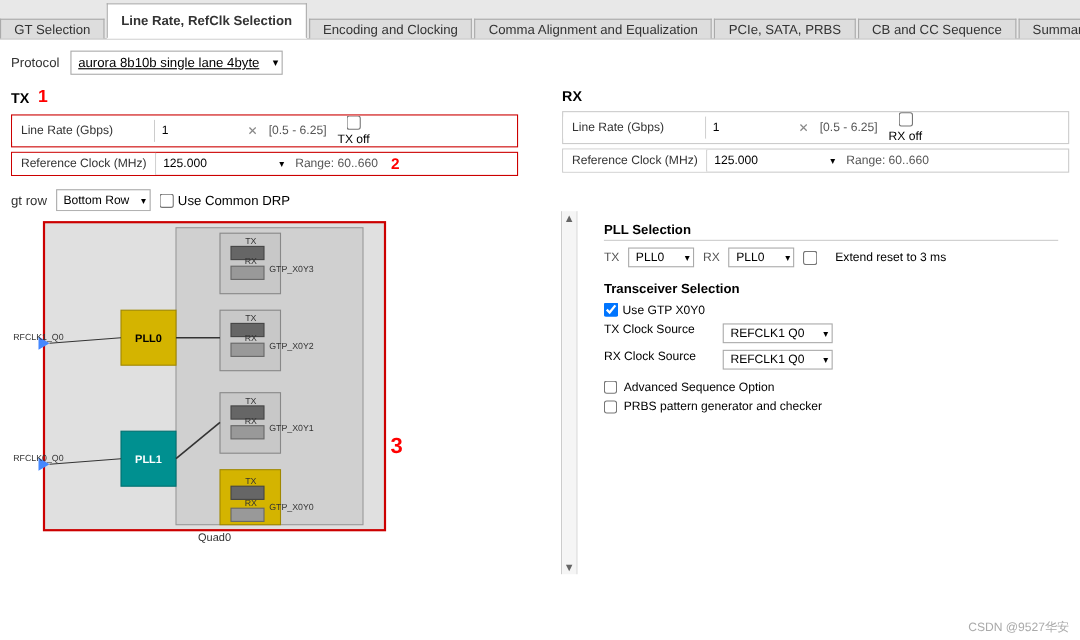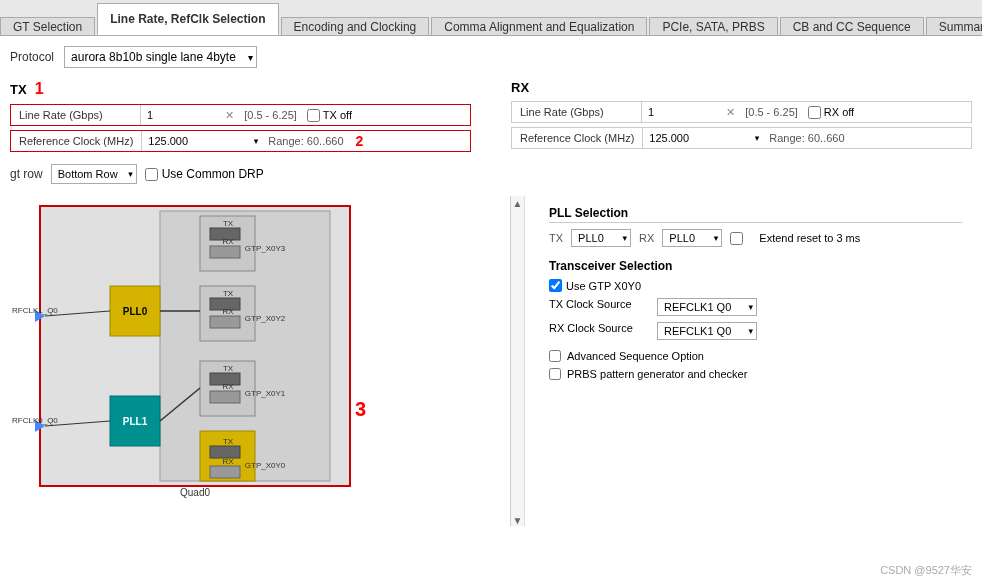--- a/index.html
+++ b/index.html
@@ -49,20 +49,21 @@
     .protocol-label { font-size: 12px; color: #333; }
     .protocol-select {
       border: 1px solid #aaa;
       background: #fff;
       padding: 3px 20px 3px 6px;
       font-size: 12px;
       appearance: none;
       position: relative;
       cursor: pointer;
       min-width: 180px;
+      text-decoration: underline;
     }
     .select-wrapper {
       position: relative;
       display: inline-block;
     }
     .select-wrapper::after {
       content: '▾';
       position: absolute;
       right: 4px;
       top: 50%;
@@ -132,20 +133,21 @@
       font-size: 11px;
       padding: 0 6px;
       white-space: nowrap;
     }
     .field-checkbox-label {
       display: flex;
       align-items: center;
       gap: 3px;
       font-size: 11px;
       margin-left: 4px;
+      flex-direction: column;
     }
     .field-row-select {
       display: flex;
       align-items: center;
       border: 1px solid #c00;
       margin-bottom: 4px;
       background: #fff;
     }
     .rx-section .field-row-select {
       border: 1px solid #ccc;
@@ -176,21 +178,20 @@
     .range-text {
       font-size: 11px;
       color: #555;
       padding: 0 6px;
     }
 
     .gt-row {
       display: flex;
       align-items: center;
       gap: 8px;
-      margin-bottom: 12px;
     }
     .gt-row-label { font-size: 12px; color: #333; }
     .gt-select-wrapper {
       position: relative;
       display: inline-block;
     }
     .gt-select-wrapper::after {
       content: '▾';
       position: absolute;
       right: 4px;

